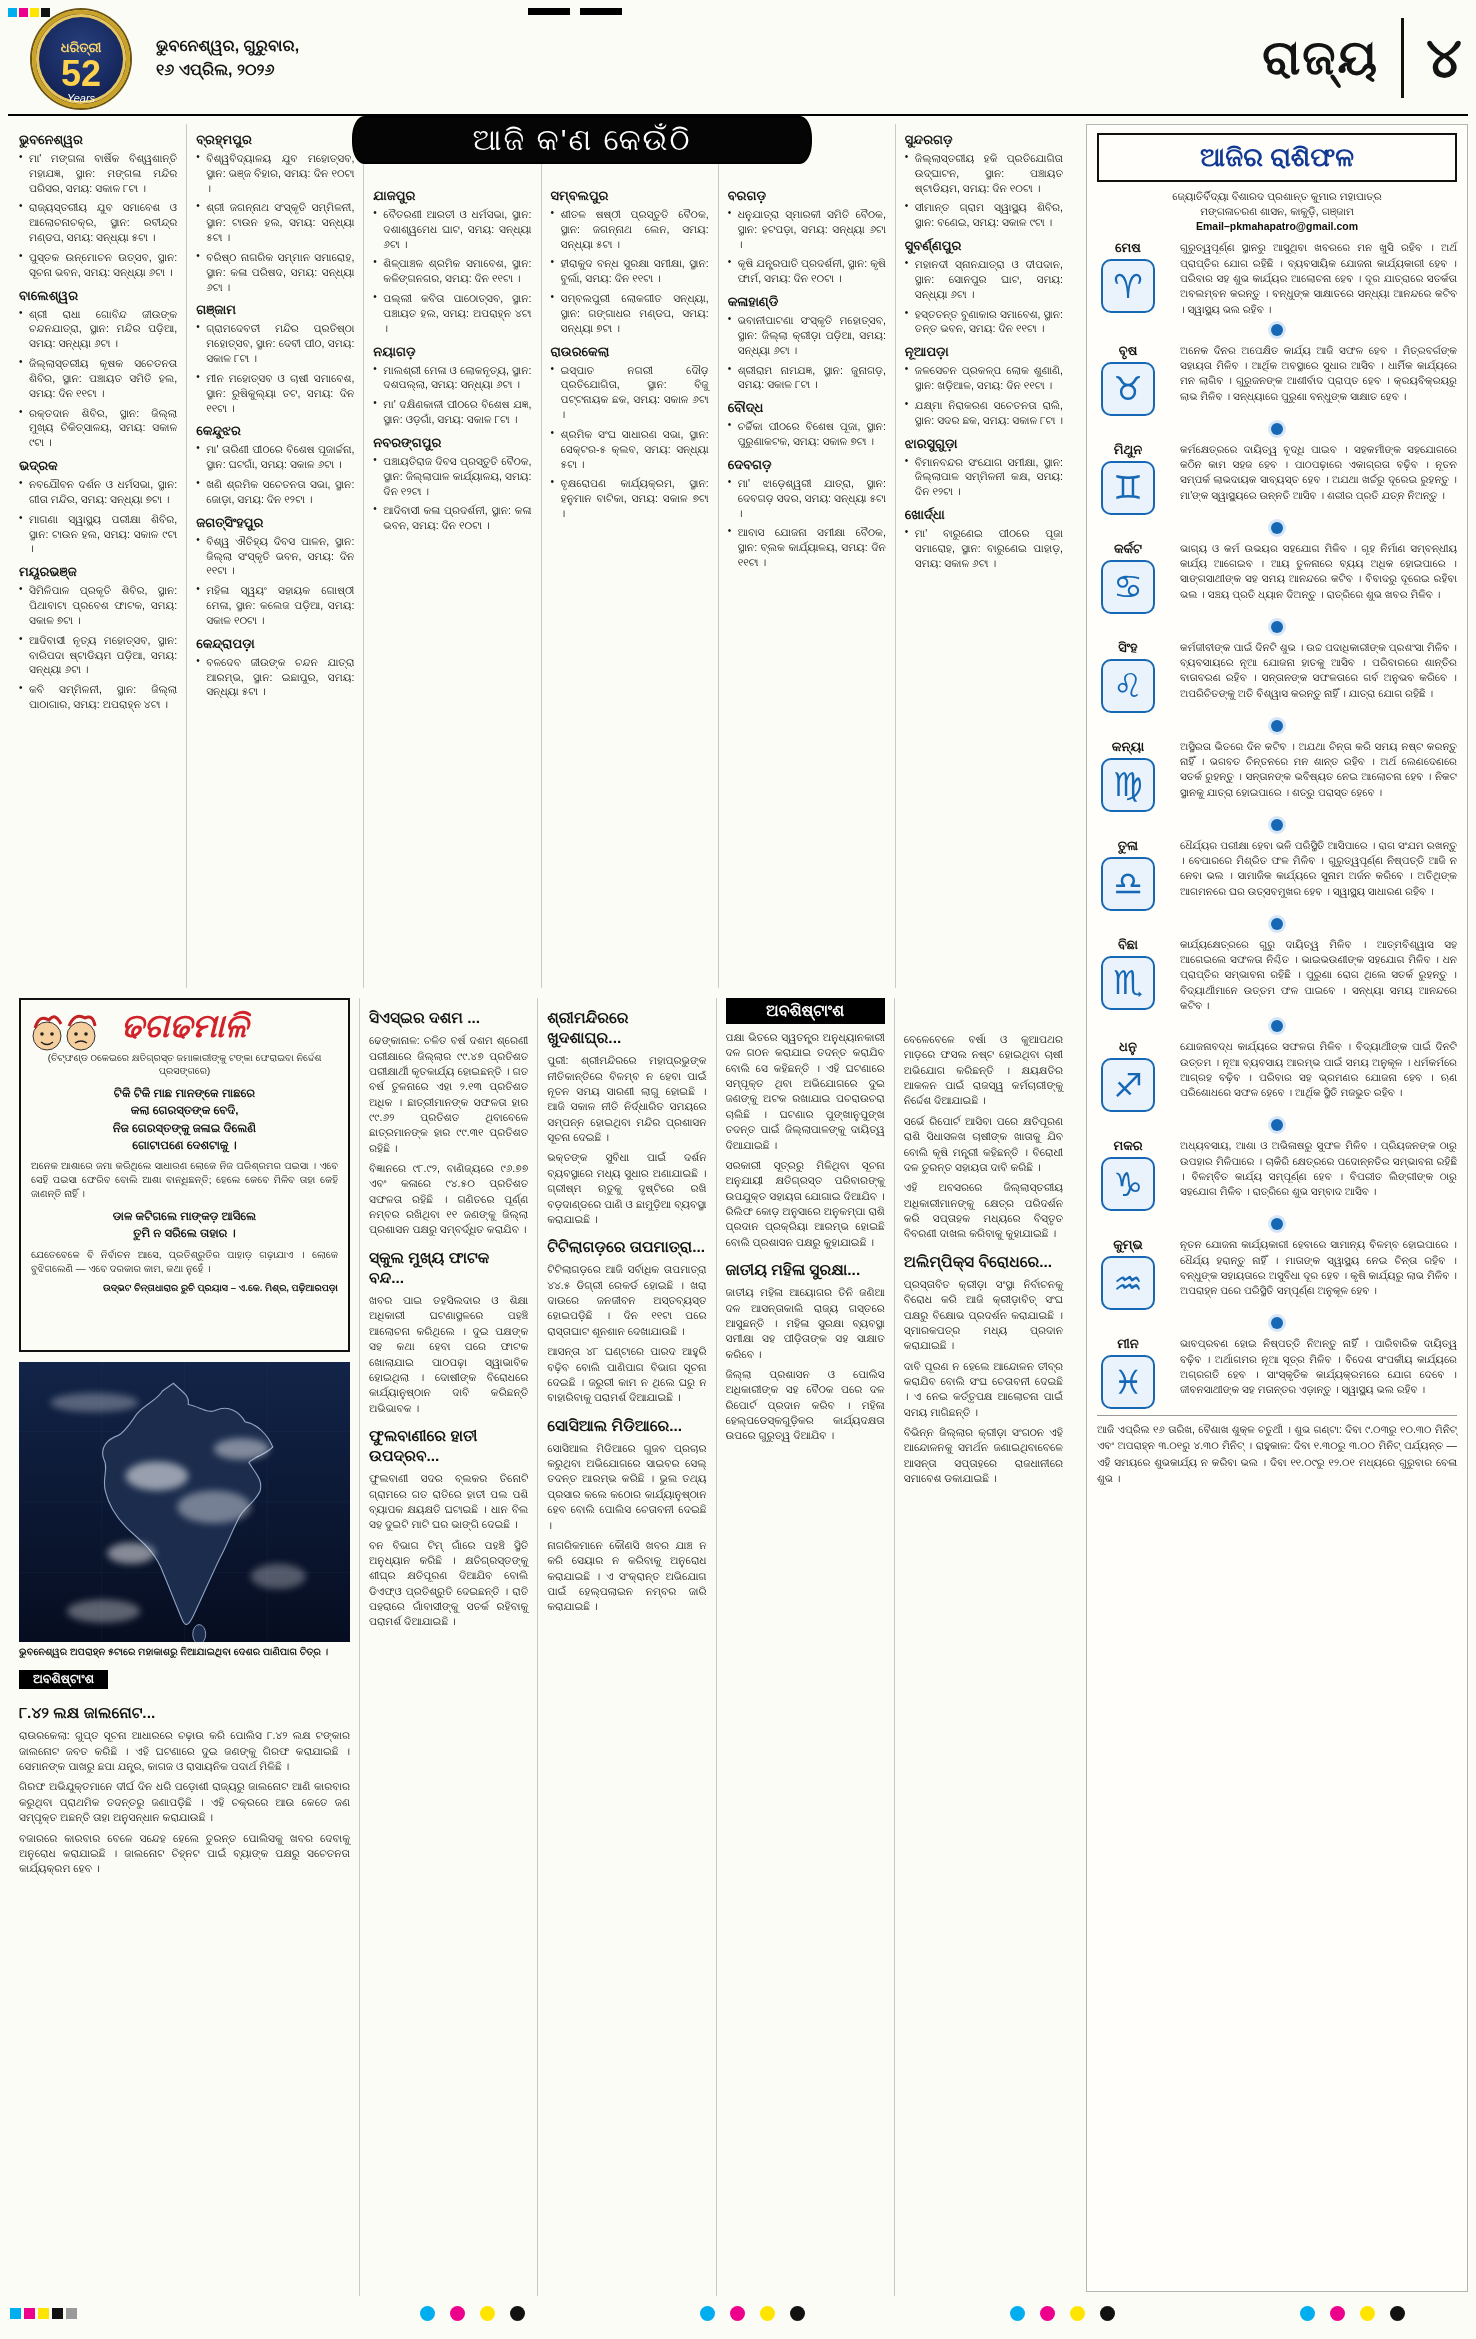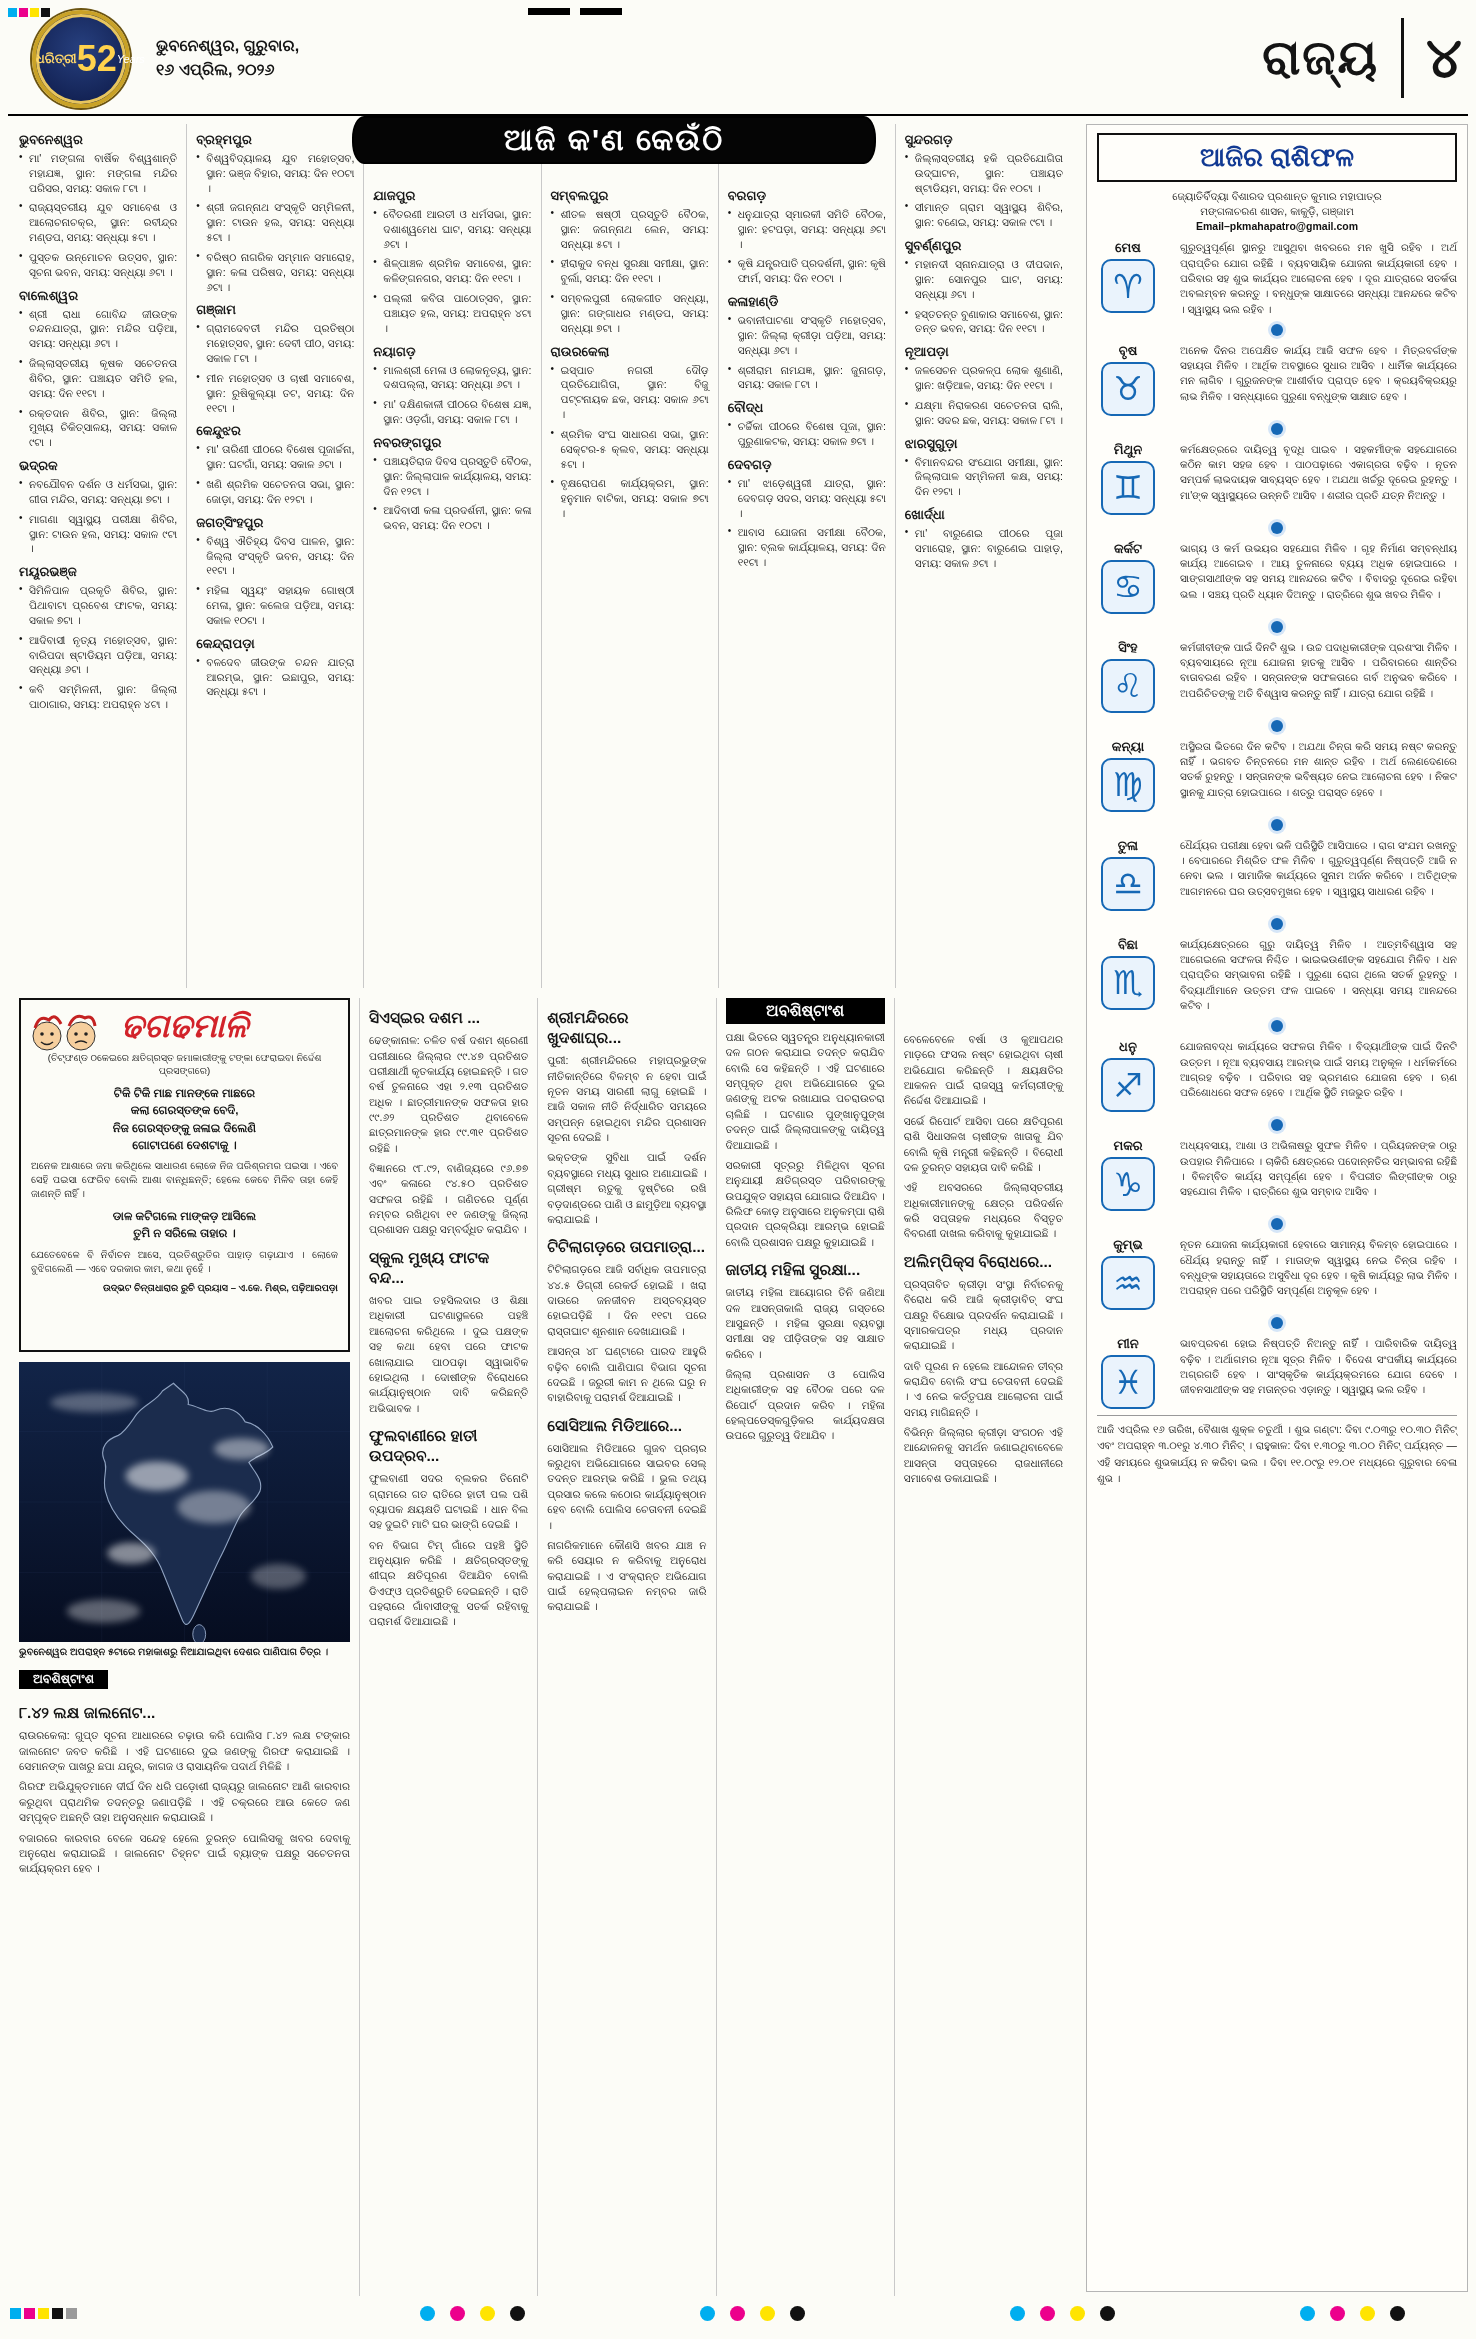--- a/index.html
+++ b/index.html
@@ -9,21 +9,21 @@
     background: #fcfcf7; color:#141414; overflow: hidden;
     font-family: "Liberation Sans", "DejaVu Sans", sans-serif;
     margin: 0 auto;
   }
   
   .header { position:absolute; top:8px; left:8px; right:8px; height:104px; }
   .logo {
     position:absolute; left:24px; top:2px; width:98px; height:98px; border-radius:50%;
     background: radial-gradient(circle at 50% 38%, #27407f 0%, #142457 70%, #0c1638 100%);
     border:4px solid #c9a227; box-shadow: 0 0 0 2px #6b5412, inset 0 0 0 3px #e7c55e;
-    display:flex; flex-direction:row; align-items:center; justify-content:space-between;
+    display:flex; flex-direction:column; align-items:center; justify-content:flex-end;
   }
   .logo-name { color:#ffd86b; font-size:13px; font-weight:700; }
   .logo-years { color:#ffffff; font-size:36px; font-weight:800; line-height:1; color:#ffd24d; }
   .logo-years-lbl { color:#fff; font-size:11px; font-style:italic; }
   .dateline { position:absolute; left:148px; top:26px; font-size:16px; font-weight:700; line-height:1.5; }
   .section-block { position:absolute; right:6px; top:4px; height:92px; display:flex; align-items:center; }
   .section-name { font-size:48px; font-weight:800; letter-spacing:2px; }
   .sec-div { width:3px; height:80px; background:#111; margin:0 22px; }
   .page-num { font-size:56px; font-weight:800; }
   .rule-h { position:absolute; top:114px; left:8px; right:8px; border-top:2px solid #000; }
@@ -32,24 +32,24 @@
   .reg-bars { position:absolute; top:0; left:520px; display:flex; gap:10px; }
   .reg-bars span { width:42px; height:7px; background:#000; display:block; }
   .cy{background:#00aeef}.mg{background:#ec008c}.yl{background:#ffe400}.bk{background:#111}.gy{background:#9a9a9a}
 
   
   .events { position:absolute; top:124px; left:10px; width:1062px; height:864px; display:flex; }
   .ev-col { flex:1 1 0; padding:0 9px; border-right:1px solid #c9c9c9; overflow:hidden; }
   .ev-col:last-child { border-right:none; }
   .ev-col.pad-top { padding-top:56px; }
   .ev-banner {
-    position:absolute; top:-8px; left:342px; width:524px; height:48px; z-index:3;
+    position:absolute; top:-8px; left:342px; width:460px; height:48px; z-index:3;
     background:#050505; color:#fff; border:2px solid #000; border-radius:12px / 22px;
     display:flex; align-items:center; justify-content:center;
-    font-size:30px; font-weight:700; letter-spacing:2px;
+    font-size:30px; font-weight:400; letter-spacing:2px;
   }
   .ev-city { font-weight:800; font-size:13px; margin:8px 0 3px; }
   .ev-item { position:relative; padding-left:10px; font-size:10.6px; line-height:1.4; text-align:justify; margin-bottom:5px; }
   .ev-item::before { content:"•"; position:absolute; left:0; top:-1px; font-size:10px; }
 
   
   .middle { position:absolute; top:998px; left:10px; width:1062px; height:1298px; display:flex; overflow:hidden; }
   .mid-col { padding:0 9px; border-right:1px solid #c9c9c9; overflow:hidden; }
   .mid-col:last-child { border-right:none; }
   .col-a { flex:0 0 350px; }

